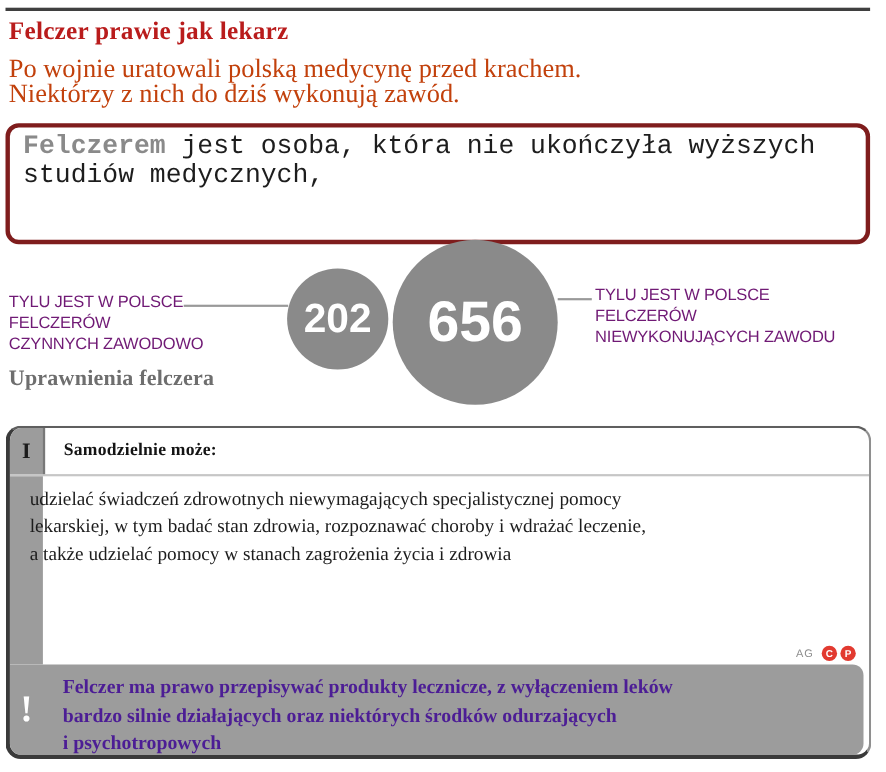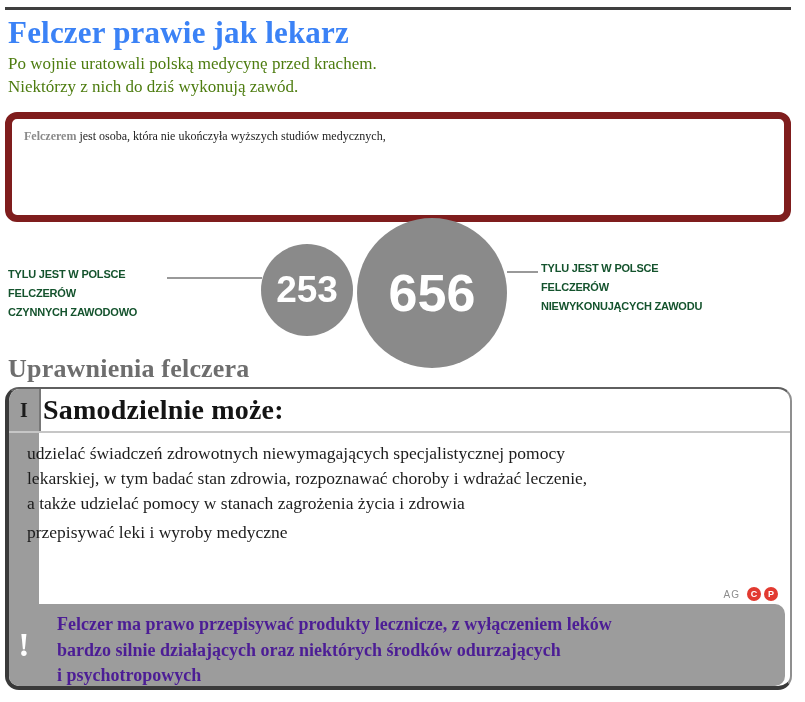--- a/index.html
+++ b/index.html
@@ -2,46 +2,46 @@
 <html><head>
 <meta charset="utf-8">
 <style>
   html,body{margin:0;padding:0;background:#fff;}
   body{width:805px;height:702px;position:relative;font-family:"Liberation Serif",serif;color:#1d1d1d;overflow:hidden;}
   .abs{position:absolute;}
   .pre{white-space:pre-line;}
 
   
   .rule-top{left:5px;top:7px;width:786px;height:3px;background:#3f3f3f;}
-  .page-title{left:8px;top:15px;font-size:31px;font-weight:bold;color:#3b82f6;letter-spacing:0.2px;}
-  .intro{left:8px;top:52px;font-size:17px;line-height:23px;color:#4d7c0f;}
+  .page-title{left:8px;top:15px;font-size:23px;font-weight:bold;color:#b91c1c;letter-spacing:0.2px;}
+  .intro{left:8px;top:52px;font-size:24px;line-height:23px;color:#c2410c;}
 
   
-  .def-box{left:5px;top:112px;width:786px;height:110px;box-sizing:border-box;border:7px solid #7f1d1d;border-radius:12px;padding:5px 12px;font-size:12px;line-height:25.5px;background:#fff;}
+  .def-box{left:5px;top:112px;width:786px;height:110px;box-sizing:border-box;border:4px solid #7f1d1d;border-radius:12px;padding:5px 12px;font-size:24px;line-height:25.5px;background:#fff;font-family:Liberation Mono, monospace;}
   .def-lead{font-weight:bold;color:#8a8a8a;}
 
   
-  .stat-label{font-family:"Liberation Sans",sans-serif;font-size:11px;line-height:19px;font-weight:700;letter-spacing:-0.2px;color:#14532d;}
+  .stat-label{font-family:"Liberation Sans",sans-serif;font-size:15px;line-height:19px;font-weight:400;letter-spacing:-0.2px;color:#701a75;}
   .lbl-left{left:8px;top:265px;width:230px;}
   .lbl-right{left:541px;top:259px;width:260px;}
   .conn{height:2px;background:#999;}
   .conn-left{left:167px;top:277px;width:95px;}
   .conn-right{left:507px;top:271px;width:31px;}
   .bubble{border-radius:50%;background:#8a8a8a;color:#fff;display:flex;align-items:center;justify-content:center;font-family:"Liberation Sans",sans-serif;font-weight:700;z-index:2;}
   .bubble-small{left:261px;top:244px;width:92px;height:92px;font-size:37px;}
   .bubble-big{left:357px;top:218px;width:150px;height:150px;font-size:52px;text-align:right;}
 
-  .section-heading{left:8px;top:354px;font-size:26px;font-weight:bold;color:#6e6e6e;letter-spacing:0.2px;}
+  .section-heading{left:8px;top:333px;font-size:20px;font-weight:bold;color:#6e6e6e;letter-spacing:0.2px;}
 
   
   .perm-box{left:5px;top:387px;width:787px;height:303px;box-sizing:border-box;background:#fff;border-style:solid;border-color:#5f5f5f #8f8f8f #3a3a3a #3a3a3a;border-width:2px 2px 4px 4px;border-radius:14px;overflow:hidden;display:flex;flex-direction:column;}
   .perm-header{display:flex;height:42px;flex:0 0 42px;border-bottom:2px solid #c6c6c6;}
   .marker-cell{width:30px;flex:0 0 30px;background:#9c9c9c;display:flex;align-items:center;justify-content:center;}
   .perm-header .marker-cell{border-right:2px solid #787878;font-size:20px;font-weight:bold;color:#1c1c1c;}
-  .perm-title{flex:1;display:flex;align-items:center;padding-left:2px;font-size:28px;font-weight:bold;color:#141414;letter-spacing:0.2px;}
+  .perm-title{flex:1;display:flex;align-items:center;padding-left:17px;font-size:16px;font-weight:bold;color:#141414;letter-spacing:0.2px;}
   .perm-body{flex:1;position:relative;display:flex;border-radius:30px;}
   .strip{position:absolute;left:0;top:0;bottom:0;width:30px;background:#9c9c9c;}
   .perm-list{position:relative;margin-left:30px;flex:1;padding:8px 16px 0 18px;list-style:none;}
   ul.perm-list{margin:0;}
   .perm-item{position:relative;margin:0 0 4px 0;font-size:17.5px;line-height:25px;color:#1c1c1c;}
   .credits{position:absolute;right:12px;bottom:3px;display:flex;align-items:center;gap:3px;text-align:right;}
   .credits-initials{font-family:"Liberation Sans",sans-serif;font-size:10px;color:#8d8d8d;letter-spacing:1px;margin-right:4px;}
   .badge{width:14px;height:14px;border-radius:50%;background:#e23a30;color:#fff;display:flex;align-items:center;justify-content:center;font-family:"Liberation Sans",sans-serif;font-size:9px;font-weight:700;}
   .perm-note{flex:0 0 82px;height:82px;background:#9c9c9c;display:flex;margin-right:5px;border-radius:0 10px 10px 0;}
   .note-marker{width:30px;flex:0 0 30px;display:flex;align-items:center;justify-content:center;font-size:34px;font-weight:bold;color:#fff;}
@@ -59,21 +59,21 @@
 
 <div class="abs def-box">
   <div><span class="def-lead">Felczerem</span><span> jest osoba, która nie ukończyła wyższych studiów medycznych,</span></div>
 </div>
 
 <div class="abs stat-label lbl-left pre">TYLU JEST W POLSCE
 FELCZERÓW
 CZYNNYCH ZAWODOWO</div>
 <div class="abs conn conn-left"></div>
 <div class="abs bubble bubble-small">
-  <span>253</span>
+  <span>202</span>
 </div>
 <div class="abs bubble bubble-big">
   <span>656</span>
 </div>
 <div class="abs conn conn-right"></div>
 <div class="abs stat-label lbl-right pre">TYLU JEST W POLSCE
 FELCZERÓW
 NIEWYKONUJĄCYCH ZAWODU</div>
 
 <h2 class="abs section-heading" style="margin:0;">Uprawnienia felczera</h2>
@@ -85,24 +85,20 @@
   </div>
   <div class="perm-body">
     <div class="strip"></div>
     <ul class="perm-list">
       <li class="perm-item">
         
         <span class="pre">udzielać świadczeń zdrowotnych niewymagających specjalistycznej pomocy
 lekarskiej, w tym badać stan zdrowia, rozpoznawać choroby i wdrażać leczenie,
 a także udzielać pomocy w stanach zagrożenia życia i zdrowia</span>
       </li>
-      <li class="perm-item">
-        
-        <span>przepisywać leki i wyroby medyczne</span>
-      </li>
     </ul>
     <div class="credits">
       <span class="credits-initials">AG</span>
       <span class="badge">C</span>
       <span class="badge">P</span>
     </div>
   </div>
   <div class="perm-note">
     <div class="note-marker">!</div>
     <div class="note-text pre">Felczer ma prawo przepisywać produkty lecznicze, z wyłączeniem leków

